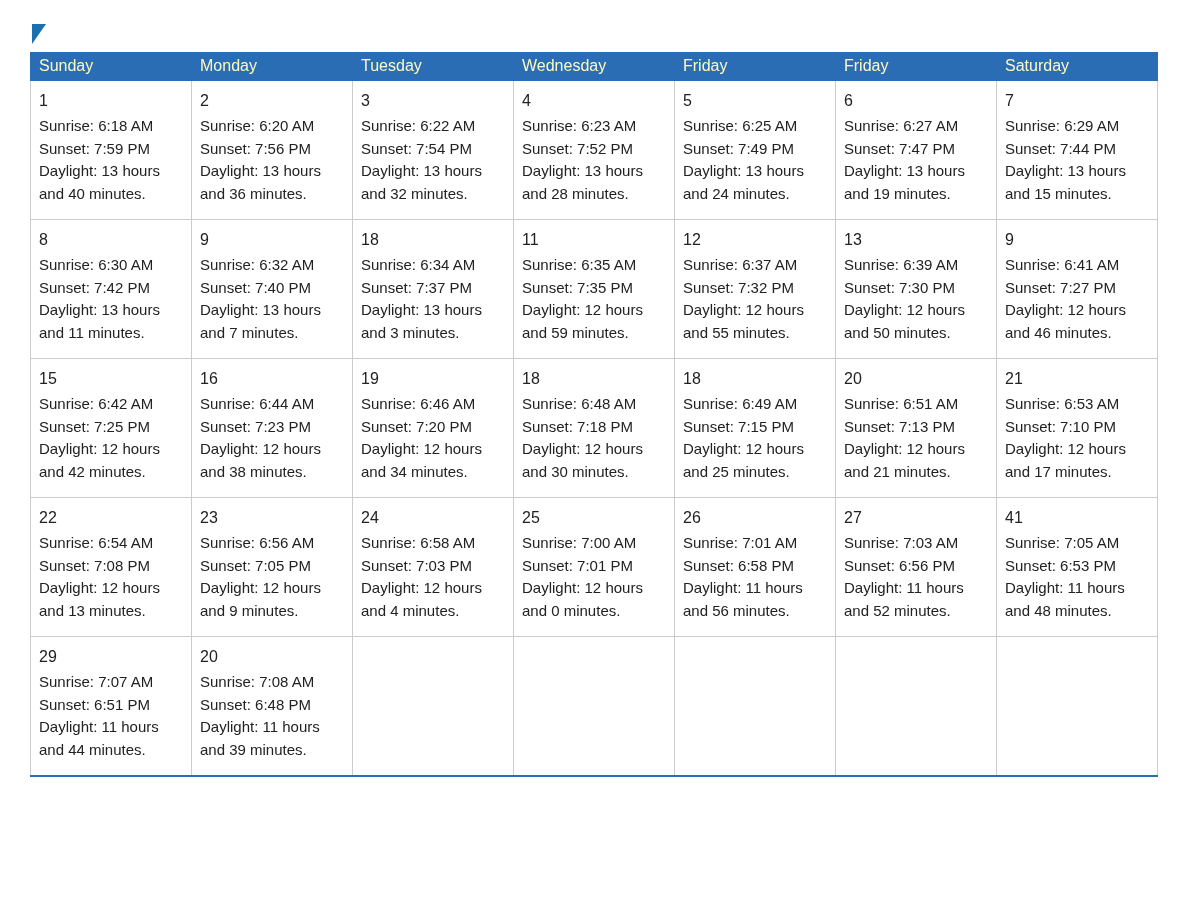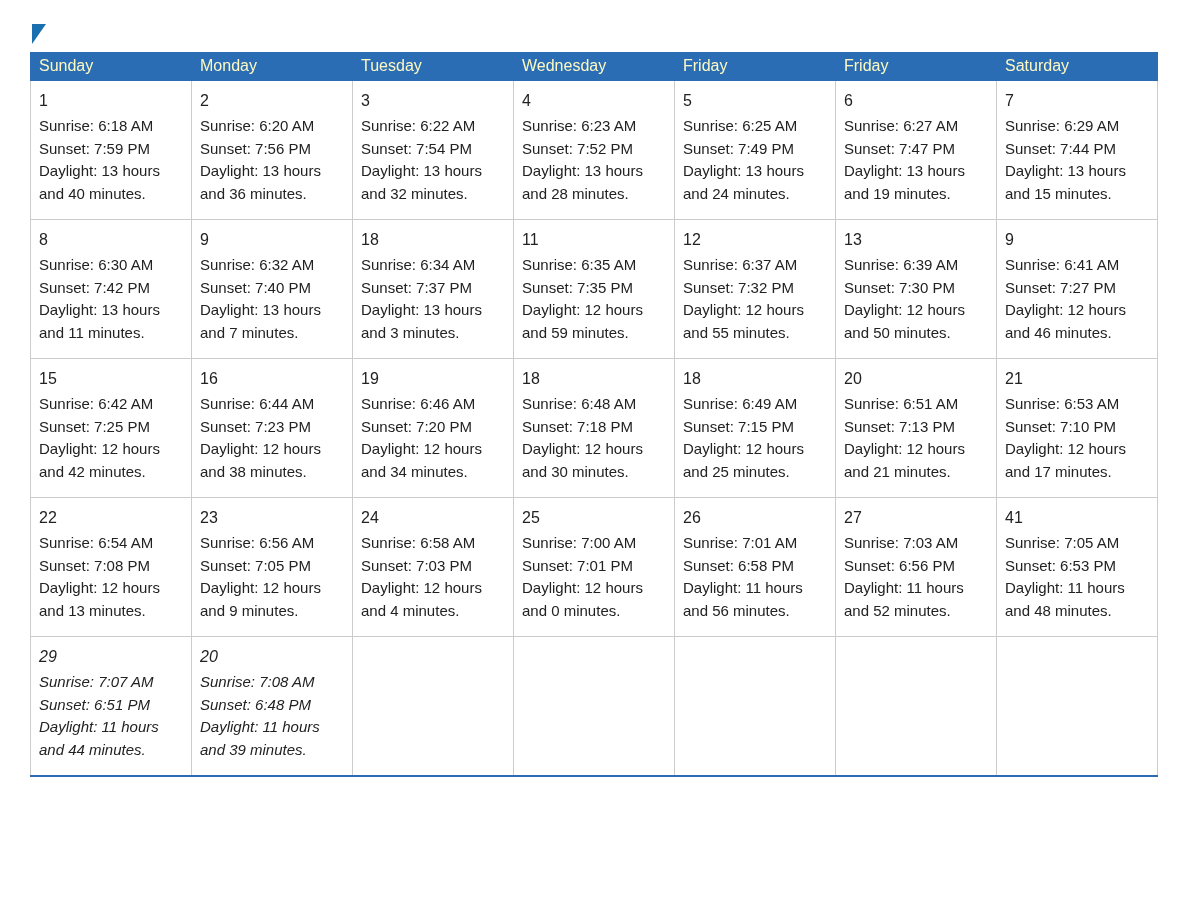--- a/index.html
+++ b/index.html
@@ -48,21 +48,20 @@
       padding: 8px 8px 14px 8px;
       border: 1px solid #ccc;
       width: 14.28%;
       min-height: 90px;
       font-size: 13px;
       line-height: 1.5;
       background: #fff;
     }
     .calendar tr:last-child td {
       border-bottom: 2px solid #2a6db5;
-      font-style: italic;
     }
     .calendar tbody tr:first-child td {
       border-top: 2px solid #2a6db5;
     }
     .day-number {
       font-size: 16px;
       font-weight: normal;
       display: block;
       margin-bottom: 2px;
     }

